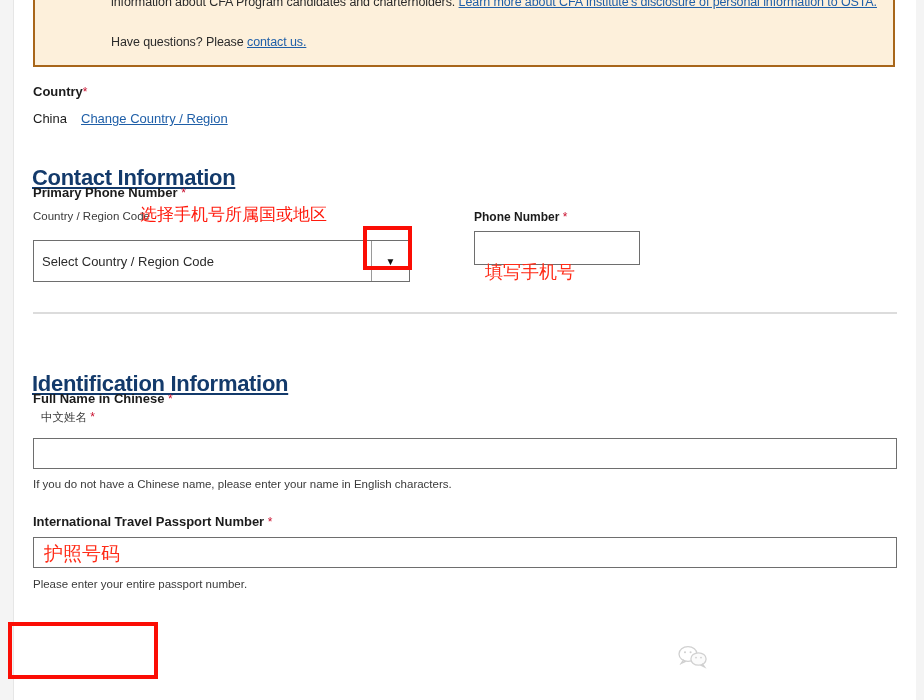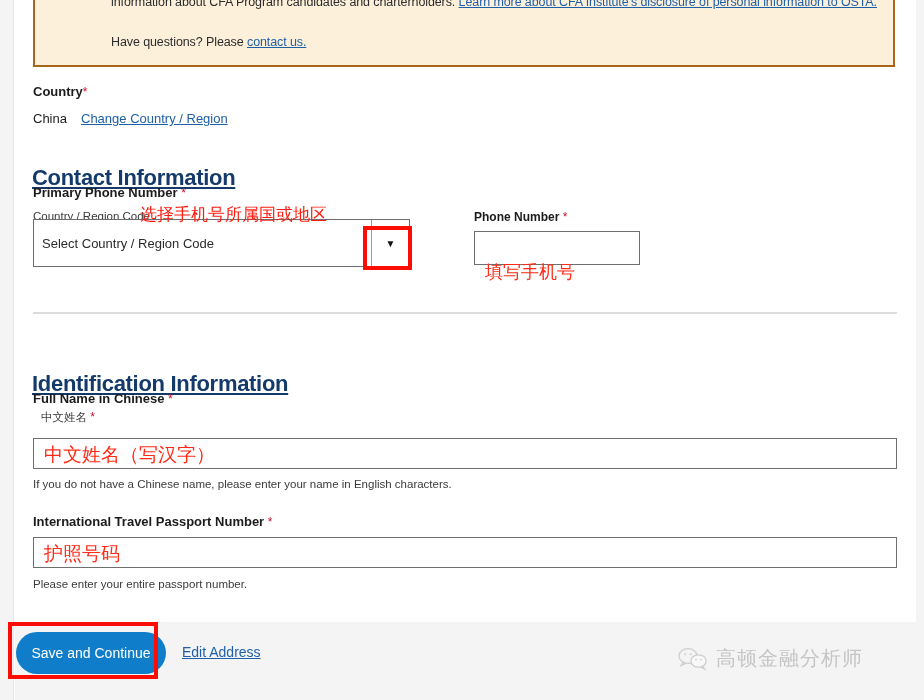--- a/index.html
+++ b/index.html
@@ -265,21 +265,21 @@
     <div class="inline-link" style="left:66px; top:111px;">Change Country / Region</div>
 
     <h2 class="section-heading" style="left:17px; top:147px;">Contact Information</h2>
 
     <div class="field-label" style="left:18px; top:185px;">
       <span>Primary Phone Number</span> <span class="req-star">*</span>
     </div>
 
     <div class="sub-label" style="left:18px; top:210px;">Country / Region Code</div>
 
-    <div class="select-box" style="left:18px; top:219px; width:377px; height:48px;">
+    <div class="select-box" style="left:18px; top:240px; width:377px; height:42px;">
       <span class="select-value">Select Country / Region Code</span>
       <span class="select-arrow-cell">▼</span>
     </div>
 
     <div class="field-label" style="left:459px; top:210px; font-size:12px;">
       <span>Phone Number</span> <span class="req-star">*</span>
     </div>
     <div class="text-input" style="left:459px; top:231px; width:166px; height:34px;"></div>
     <div class="input-redtext" style="left:470px; top:236px;margin-top:24px;">填写手机号</div>
 
@@ -288,51 +288,45 @@
     <h2 class="section-heading" style="left:17px; top:353px;">Identification Information</h2>
 
     <div class="field-label" style="left:18px; top:391px;">
       <span>Full Name in Chinese</span> <span class="req-star">*</span>
     </div>
     <div class="sub-label" style="left:18px; top:410px;margin-left:8px;">
       <span>中文姓名</span> <span class="req-star">*</span>
     </div>
 
     <div class="text-input" style="left:18px; top:438px; width:864px; height:31px;"></div>
-    <div class="input-redtext" style="left:29px; top:442px; font-size:19px;">中文姓名（写汉字）</div>
 
     <div class="help-text" style="left:18px; top:478px;">If you do not have a Chinese name, please enter your name in English characters.</div>
 
     <div class="field-label" style="left:18px; top:514px;">
       <span>International Travel Passport Number</span> <span class="req-star">*</span>
     </div>
 
     <div class="text-input" style="left:18px; top:537px; width:864px; height:31px;"></div>
     <div class="input-redtext" style="left:29px; top:541px; font-size:19px;">护照号码</div>
 
     <div class="help-text" style="left:18px; top:578px;">Please enter your entire passport number.</div>
 
   </div>
 
-  <div class="footer">
-    <button class="primary-button" style="left:1px; top:10px; width:150px; height:42px;">Save and Continue</button>
-    <a class="secondary-link" style="left:167px; top:22px;">Edit Address</a>
-  </div>
 
   <div class="anno-text" style="left:140px; top:203px;">选择手机号所属国或地区</div>
   <div class="anno-box" style="left:363px; top:226px; width:49px; height:44px;"></div>
   <div class="anno-box" style="left:8px; top:622px; width:150px; height:57px;"></div>
 
   <div class="watermark">
     <svg width="30" height="24" viewBox="0 0 30 24">
       <ellipse cx="10" cy="9" rx="9" ry="7.4" fill="none" stroke="#c4c4c4" stroke-width="1.3"></ellipse>
       <path d="M5.5 15.2 L3.2 18.4 L7.2 16.6 Z" fill="none" stroke="#c4c4c4" stroke-width="1.3"></path>
       <circle cx="7" cy="7.2" r="1.05" fill="#c4c4c4"></circle>
       <circle cx="12.6" cy="7.2" r="1.05" fill="#c4c4c4"></circle>
       <ellipse cx="20.5" cy="14" rx="7.6" ry="6.2" fill="#fafafa" stroke="#c4c4c4" stroke-width="1.3"></ellipse>
       <path d="M24.6 19.2 L26.6 22 L23.2 20.4 Z" fill="none" stroke="#c4c4c4" stroke-width="1.3"></path>
       <circle cx="18" cy="12.6" r="0.9" fill="#c4c4c4"></circle>
       <circle cx="23" cy="12.6" r="0.9" fill="#c4c4c4"></circle>
     </svg>
-    <span class="watermark-label">高顿金融分析师</span>
   </div>
 
 </div>
 
 </body></html>

